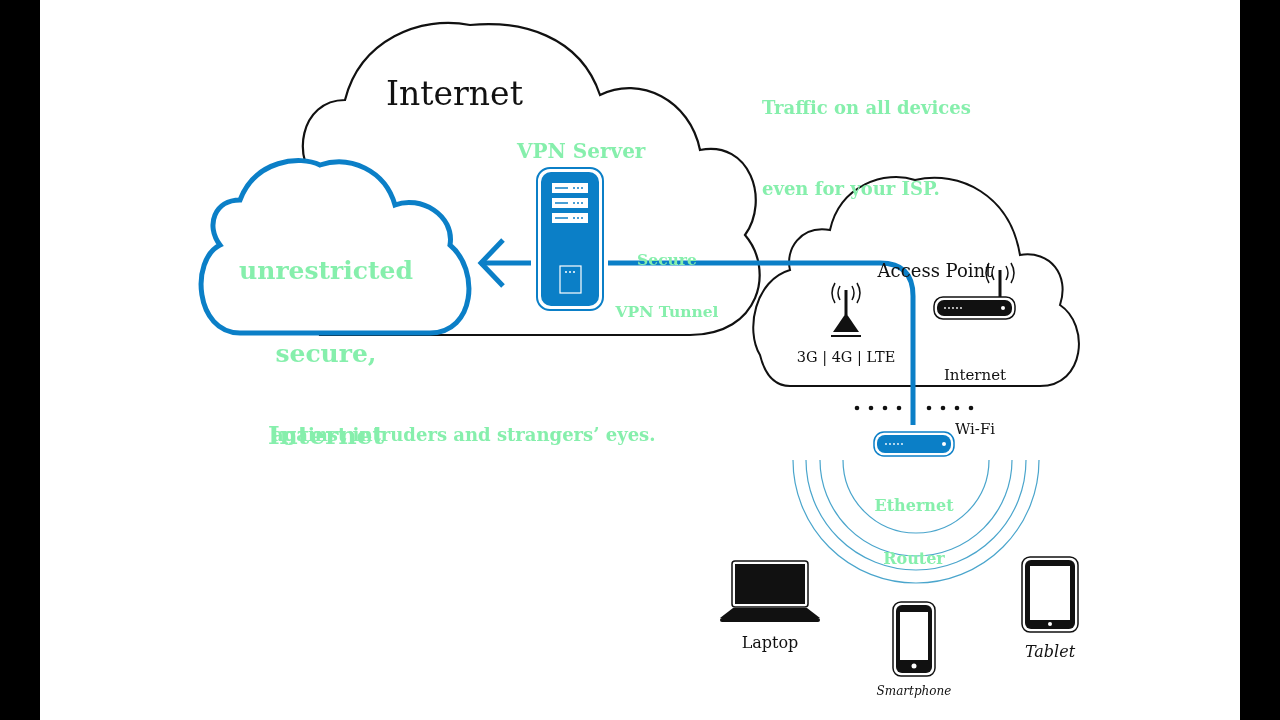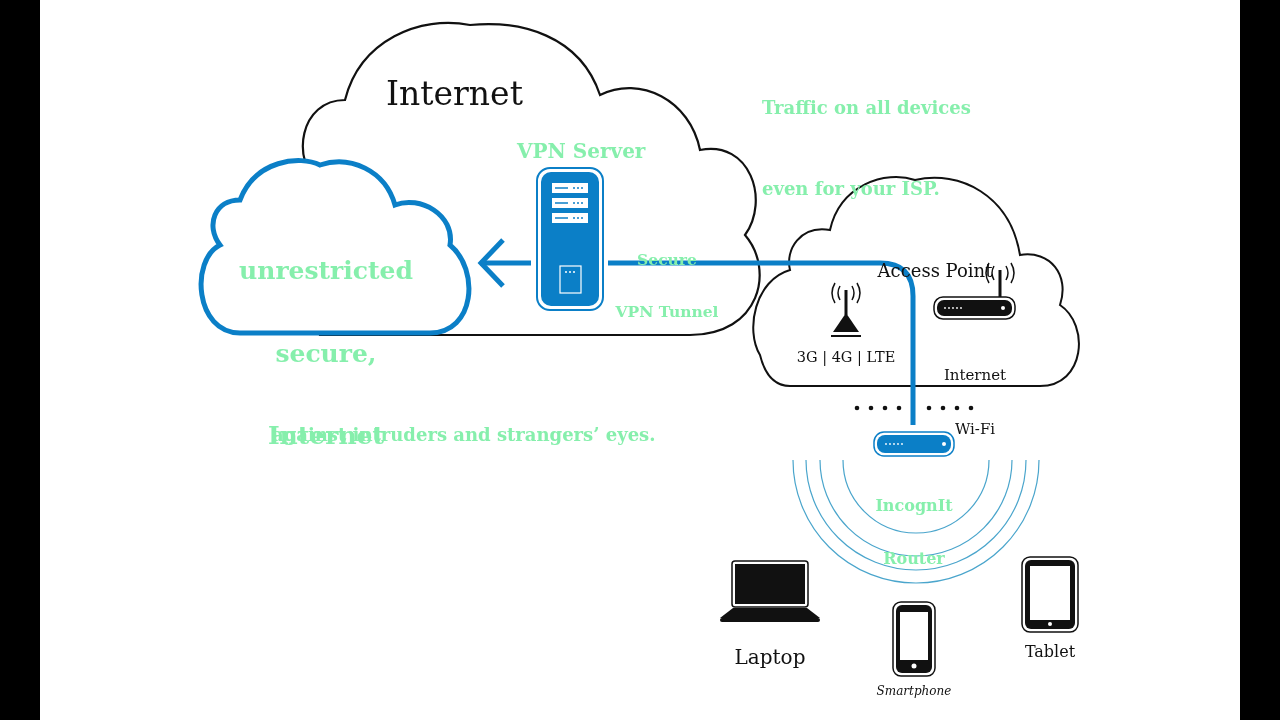--- a/index.html
+++ b/index.html
@@ -182,19 +182,19 @@
 </div>
 
 <div class="lbl dark center" style="left:786px; top:349px; width:120px; font-size:14.5px;">3G | 4G | LTE</div>
 
 <div class="lbl dark center" style="left:925px; top:330px; width:100px; font-size:15px; line-height:1.2;">
   <div>Internet</div>
   <div>Wi-Fi</div>
 </div>
 
 <div class="lbl blue center" style="left:864px; top:462px; width:100px; font-size:16px; line-height:1.1;">
-  <div>IncognIt</div>
+  <div>Ethernet</div>
   <div>Router</div>
 </div>
 
-<div class="lbl dark center" style="left:720px; top:634px; width:100px; font-size:20px;margin-top:12px;">Laptop</div>
+<div class="lbl dark center" style="left:720px; top:634px; width:100px; font-size:16px;">Laptop</div>
 <div class="lbl dark center" style="left:854px; top:685px; width:120px; font-size:12px;font-style:italic;">Smartphone</div>
-<div class="lbl dark center" style="left:1000px; top:643px; width:100px; font-size:16px;">Tablet</div>
+<div class="lbl dark center" style="left:1000px; top:643px; width:100px; font-size:16px;font-style:italic;">Tablet</div>
 
 </body></html>

